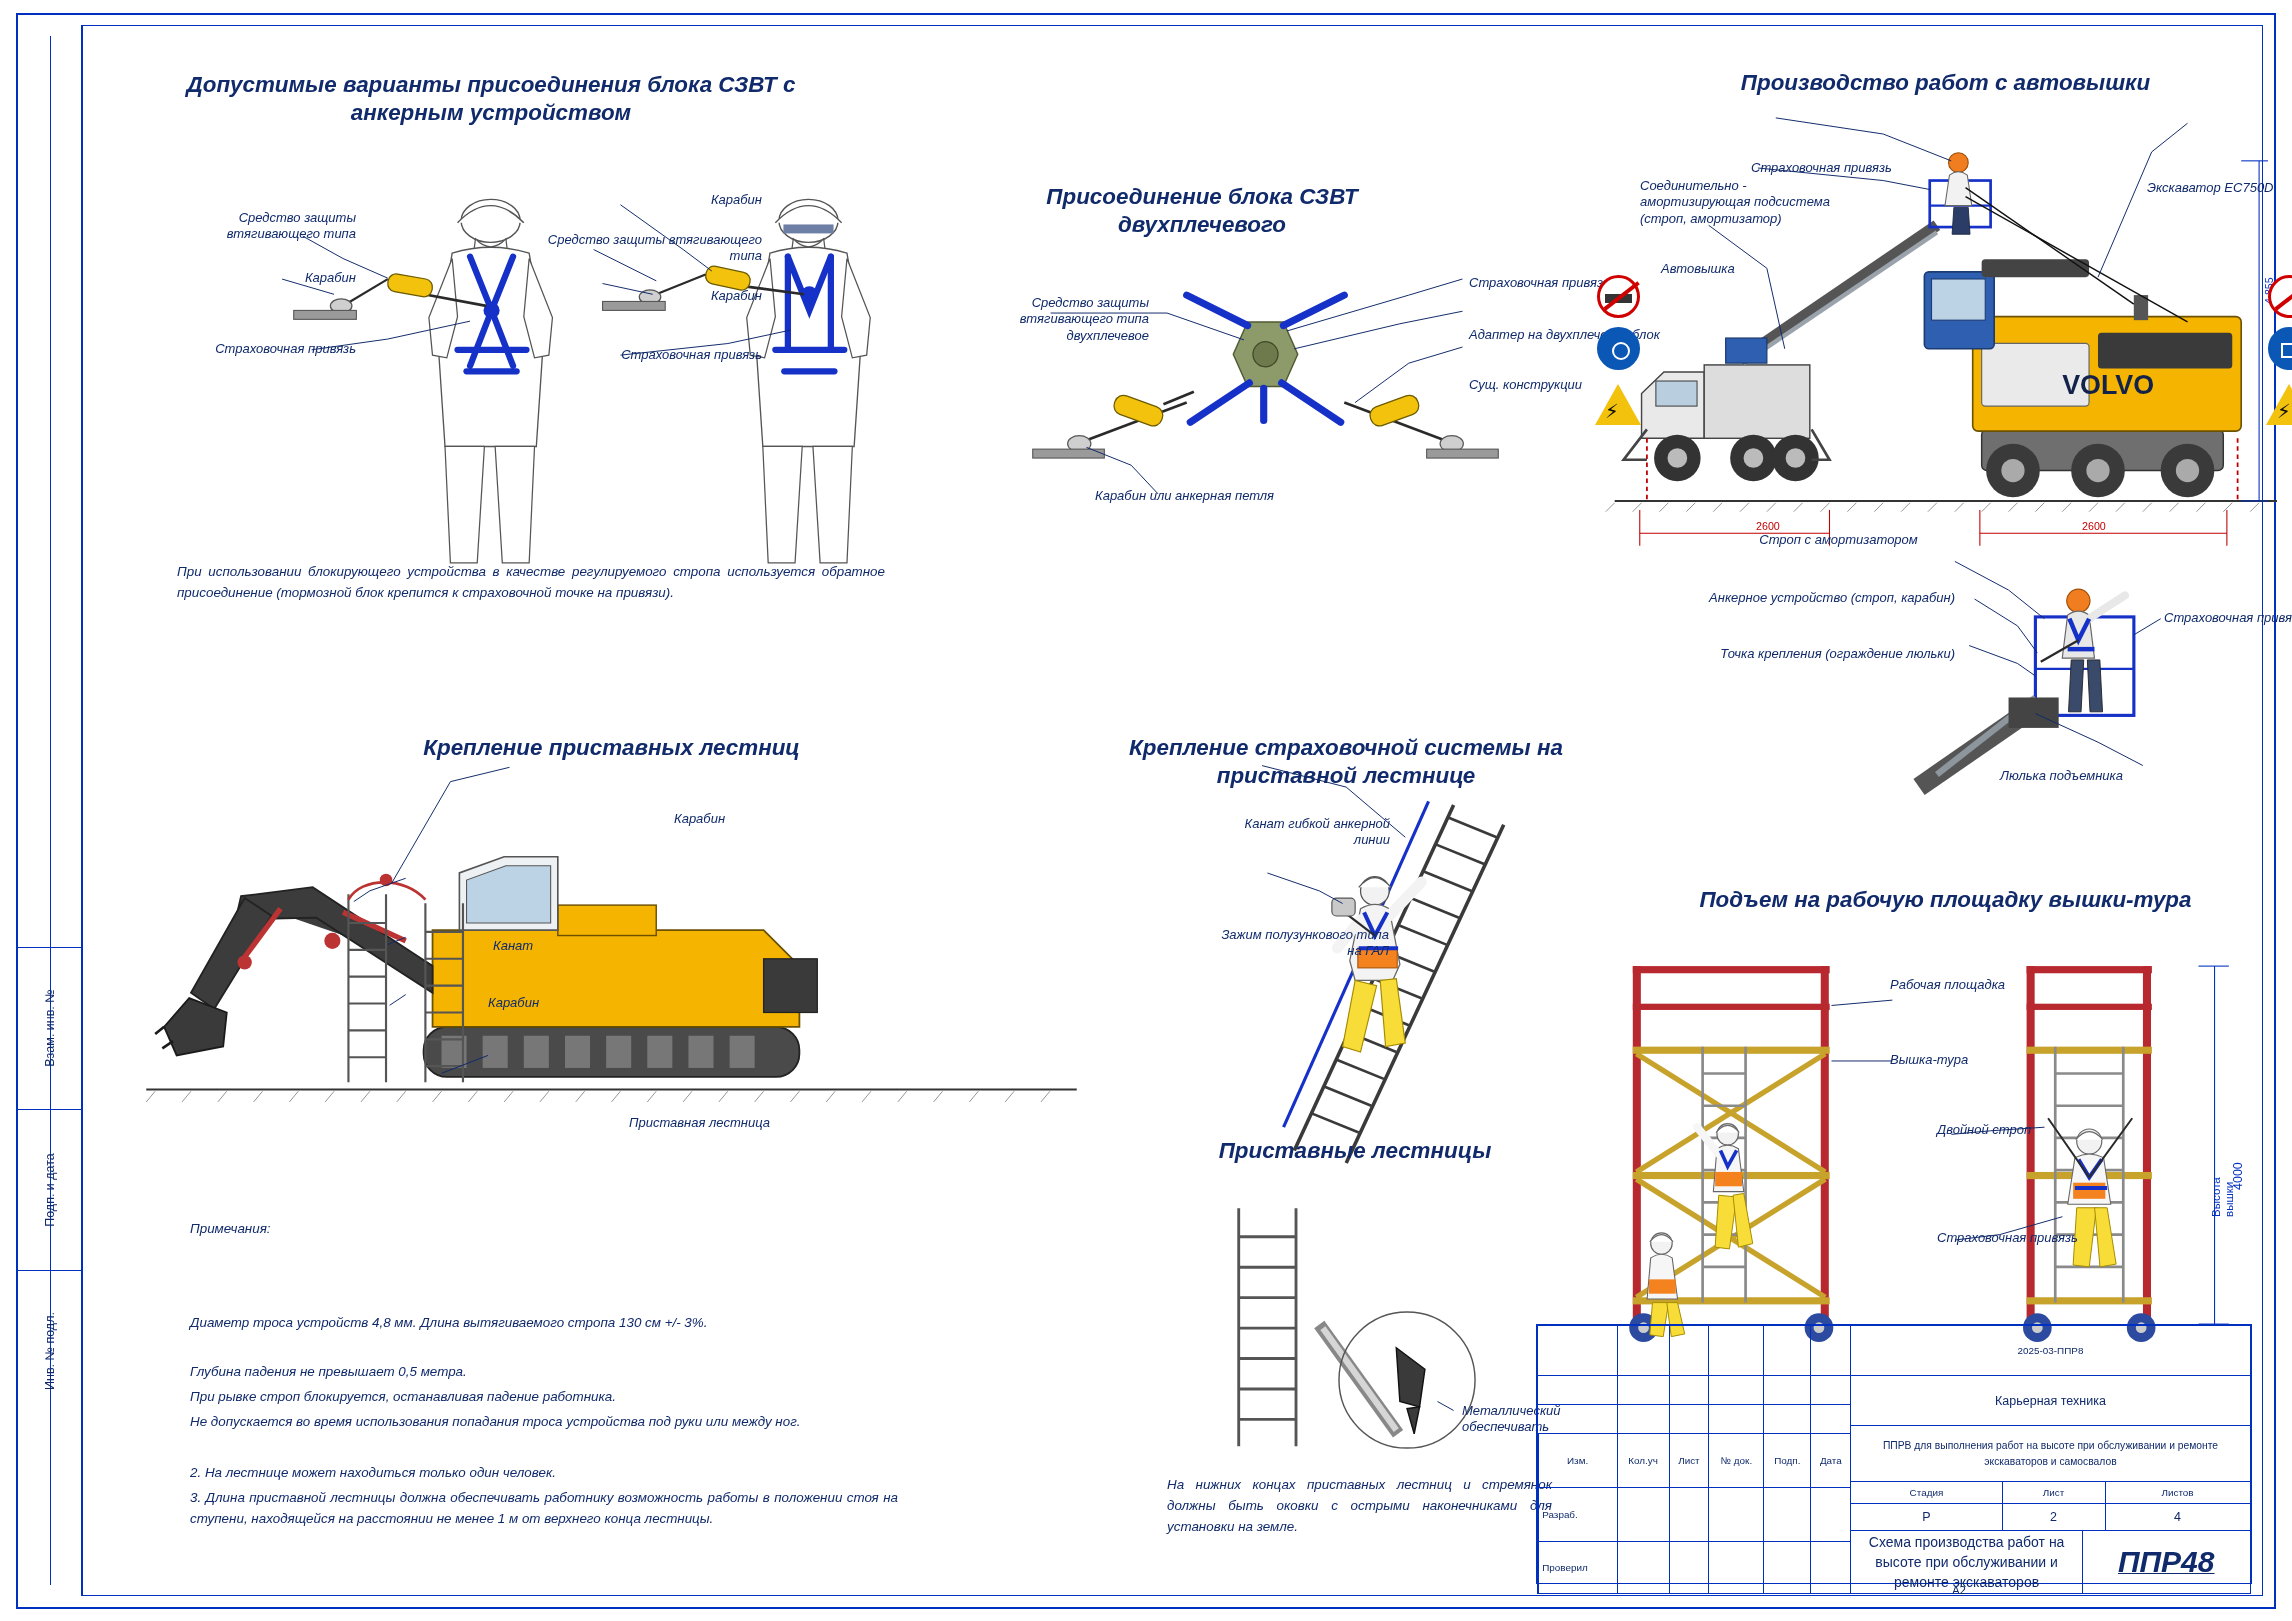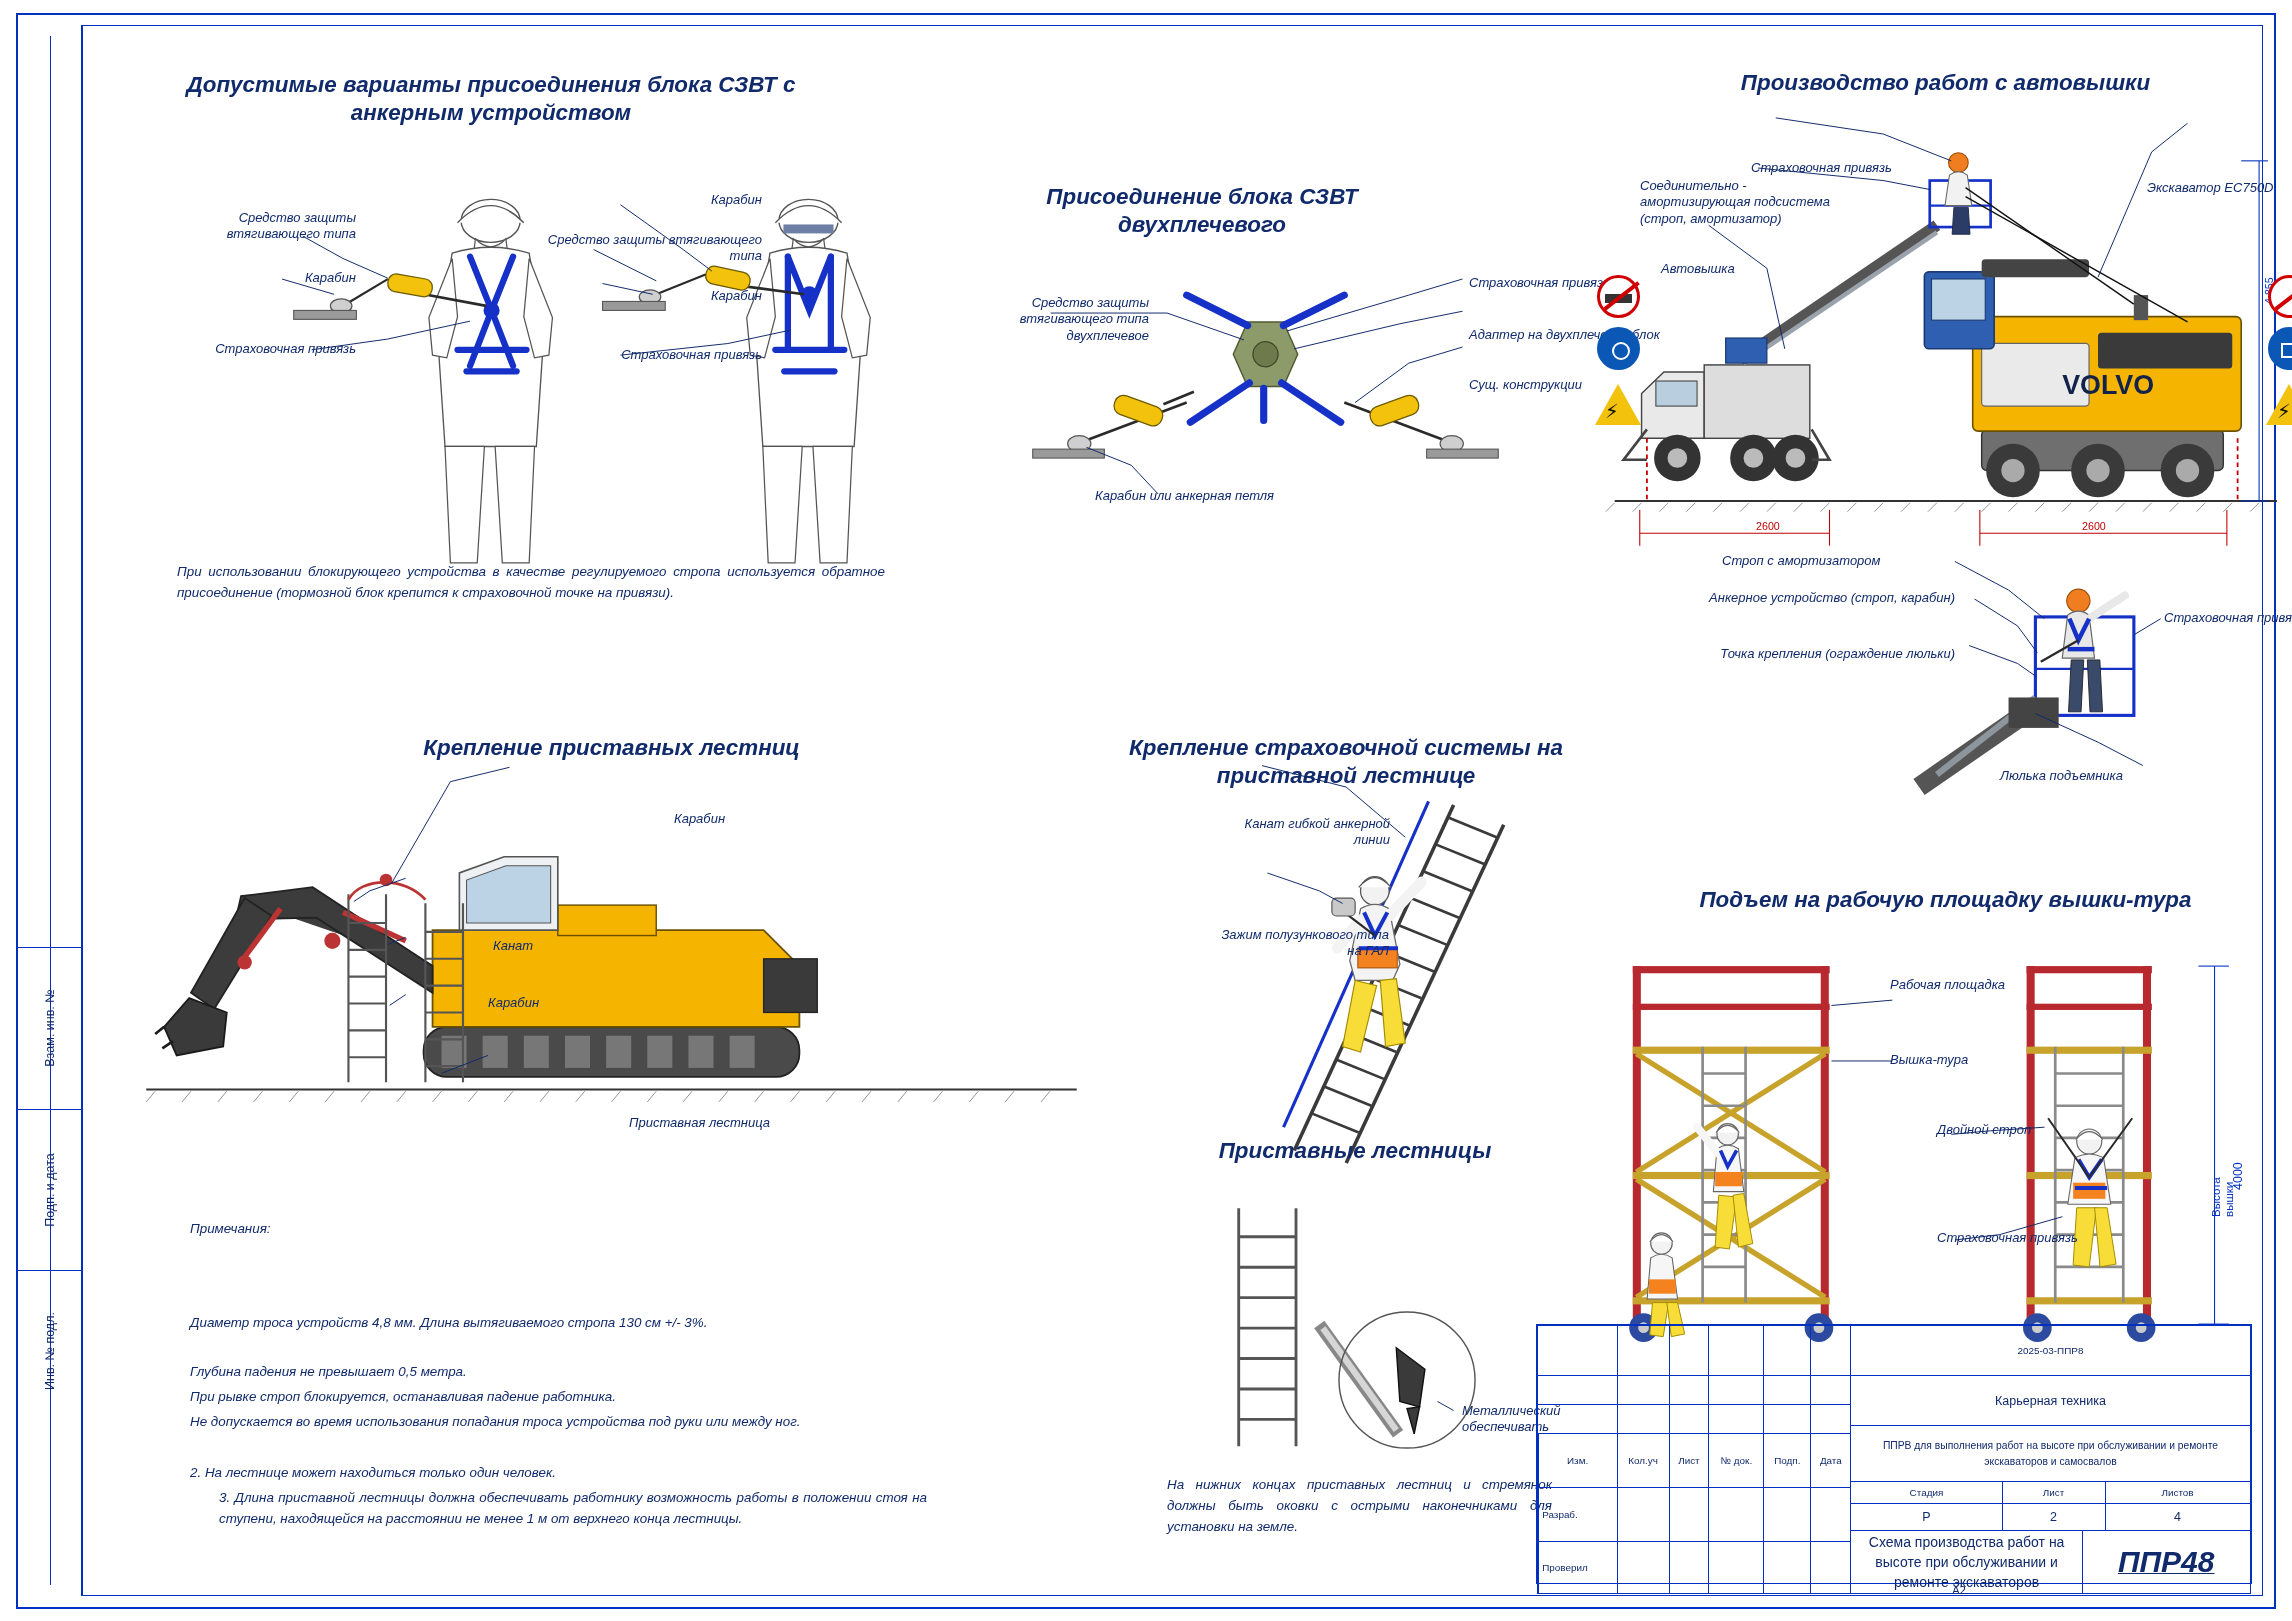--- a/index.html
+++ b/index.html
@@ -394,21 +394,21 @@
 
       <path d="M378,86 L336,110" stroke="#2a2a2a" stroke-width="2.6" fill="none"></path>
 
       <path class="ln" d="M240,-2 L300,30 L340,62"></path>
       <path class="ln" d="M262,40 L310,70 L332,100"></path>
       <path class="ln" d="M256,92 L310,112 L330,126"></path>
       <path class="ln" d="M470,62 L440,80"></path>
       <path class="ln" d="M450,226 L400,200 L330,168"></path>
     </svg>
 
-    <div class="callout" style="left:1639px; top:527px; width:233px; text-align:left;">
+    <div class="callout" style="left:1639px; top:506px; width:233px; text-align:center;">
       <span>Строп с амортизатором</span>
     </div>
     <div class="callout" style="left:1612px; top:564px; width:260px; text-align:right;">
       <span class="wrap" style="white-space:normal;display:block;">Анкерное устройство (строп, карабин)</span>
     </div>
     <div class="callout" style="left:1612px; top:620px; width:260px; text-align:right;">
       <span class="wrap" style="white-space:normal;display:block;">Точка крепления (ограждение люльки)</span>
     </div>
     <div class="callout" style="left:2081px; top:584px; width:251px;">
       <span>Страховочная привязь</span>
@@ -679,21 +679,21 @@
     </div>
     <div class="dim-text blue" style="left:2126px; top:1191px; transform:rotate(-90deg); transform-origin:left top; font-size:11.6px;">Высота вышки</div>
     <div class="dim-text blue" style="left:2148px; top:1164px; transform:rotate(-90deg); transform-origin:left top; font-size:12.5px;">4000</div>
 
     <div class="note-block" style="left:107px; top:1193px; width:36px;">Примечания:</div>
     <div class="note-block" style="left:107px; top:1287px; width:708px;">Диаметр троса устройств 4,8 мм. Длина вытягиваемого стропа 130 см +/- 3%.</div>
     <div class="note-block" style="left:107px; top:1336px; width:708px;">Глубина падения не превышает 0,5 метра.</div>
     <div class="note-block" style="left:107px; top:1361px; width:708px;">При рывке строп блокируется, останавливая падение работника.</div>
     <div class="note-block" style="left:107px; top:1386px; width:708px;">Не допускается во время использования попадания троса устройства под руки или между ног.</div>
     <div class="note-block" style="left:107px; top:1437px; width:708px;">2.   На лестнице может находиться только один человек.</div>
-    <div class="note-block" style="left:107px; top:1462px; width:708px;margin-left:29px;">3.  Длина приставной лестницы должна обеспечивать работнику возможность работы в положении стоя на ступени, находящейся на расстоянии не менее 1 м от верхнего конца лестницы.</div>
+    <div class="note-block" style="left:107px; top:1462px; width:708px;">3.  Длина приставной лестницы должна обеспечивать работнику возможность работы в положении стоя на ступени, находящейся на расстоянии не менее 1 м от верхнего конца лестницы.</div>
 
     <div class="stamp">
       <table>
         <tbody>
             <tr>
           <td rowspan="6" style="width:44%; padding:0;">
             <table style="width:100%;height:100%;border:none;">
               <tbody>
                     <tr>
                       <td style="height:49px;border-left:none;border-top:none;"></td>

